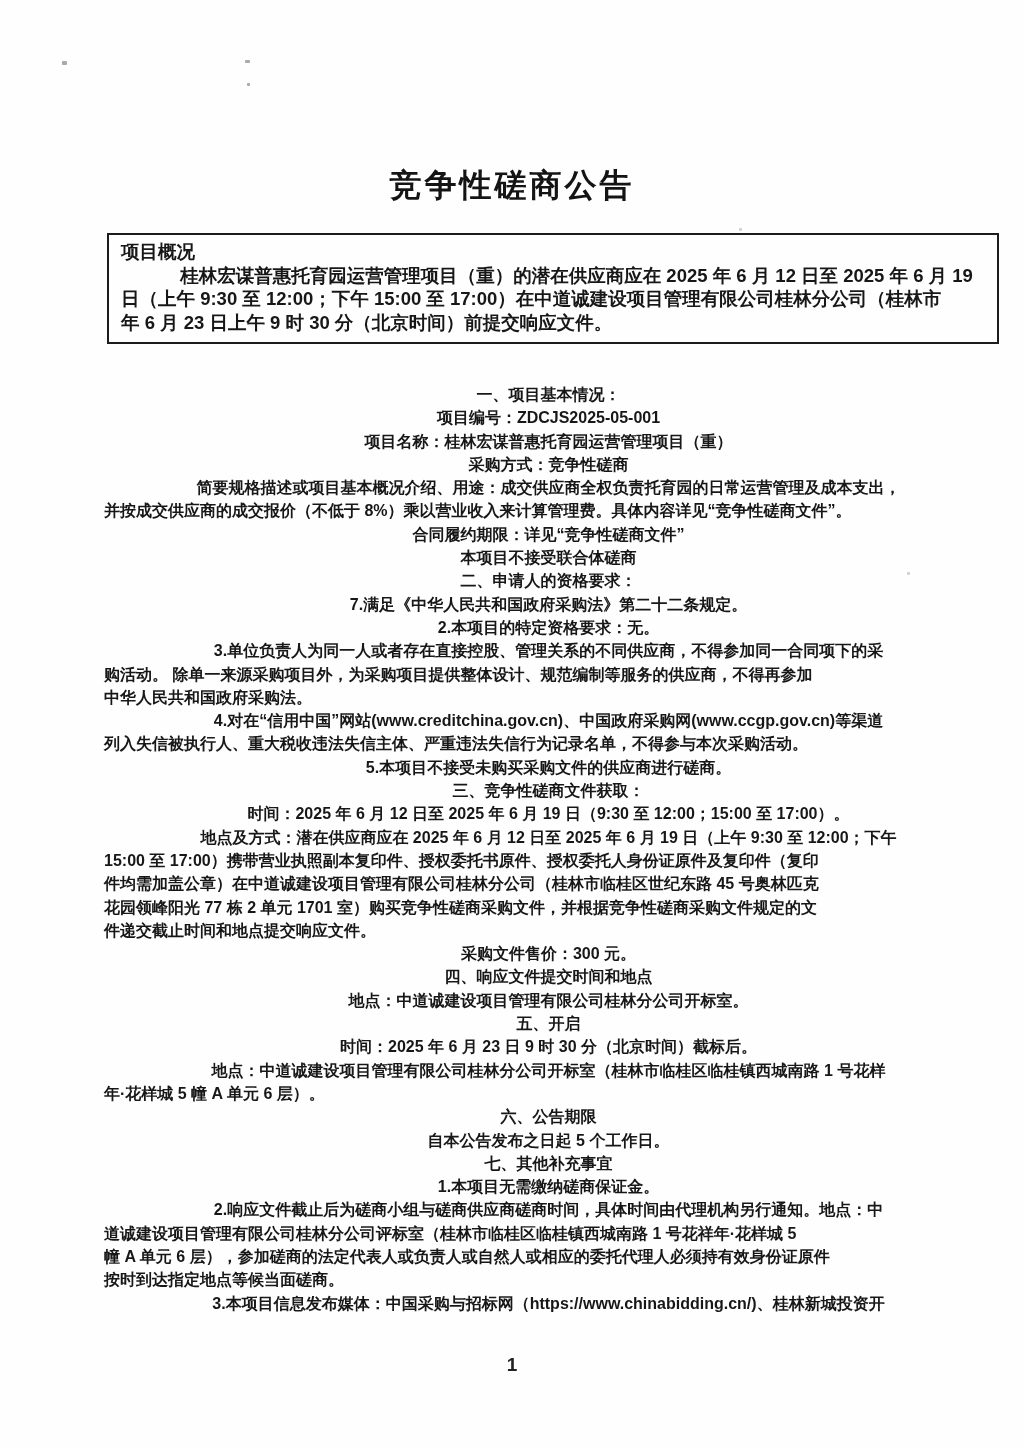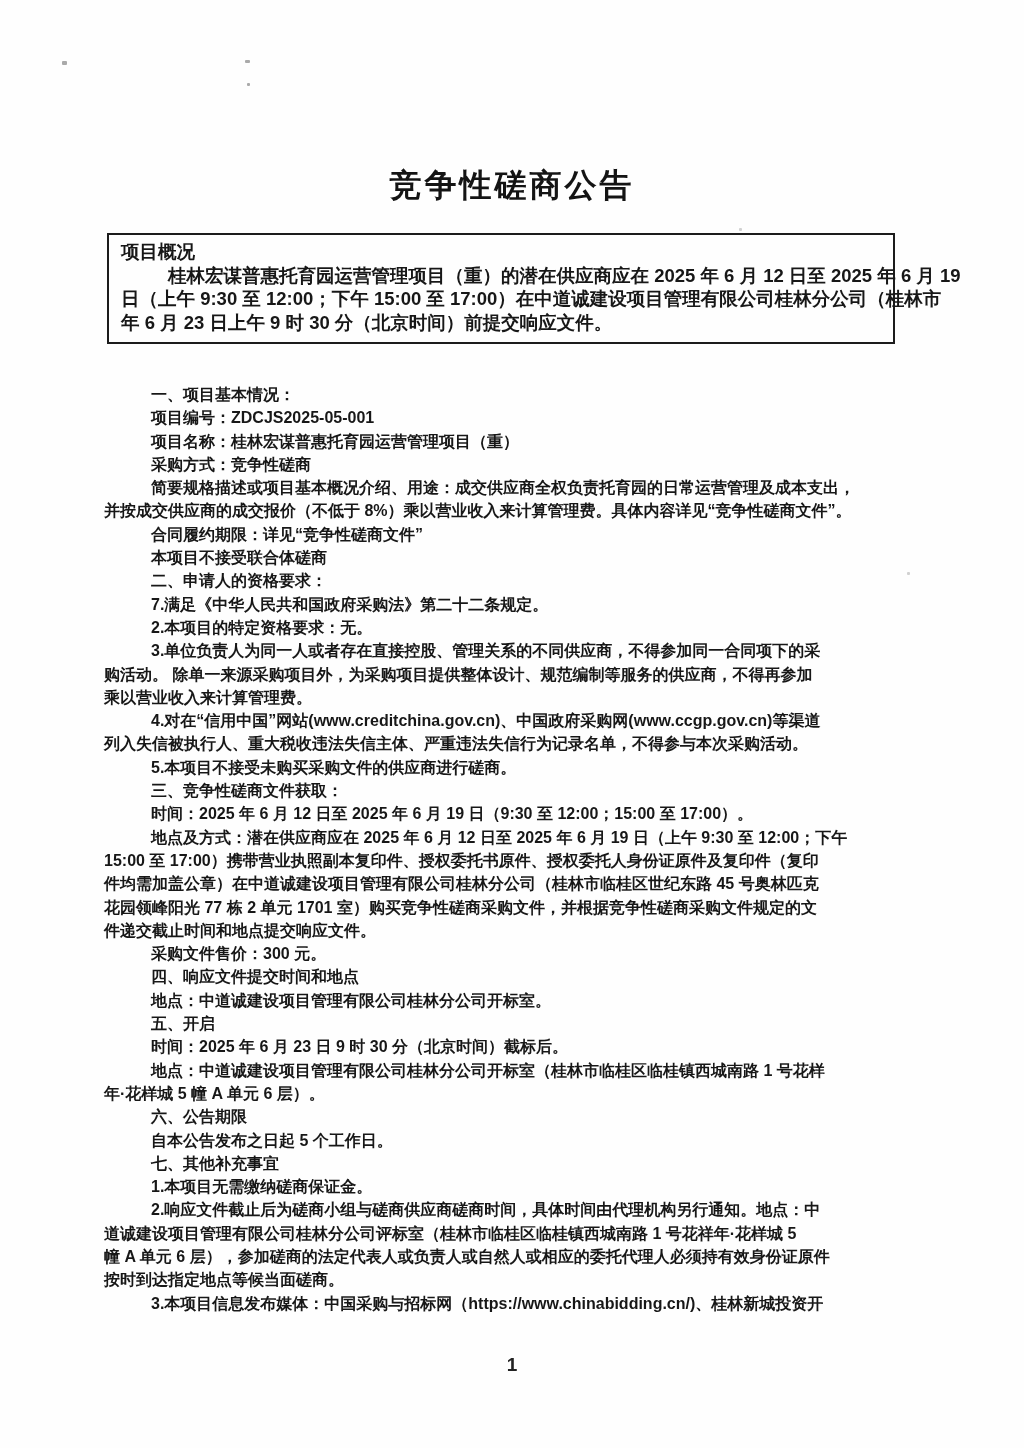--- a/index.html
+++ b/index.html
@@ -22,34 +22,34 @@
     text-align: center;
     font-size: 32px;
     letter-spacing: 3px;
     font-weight: bold;
     color: #141414;
   }
   .overview-box {
     position: absolute;
     left: 107px;
     top: 233px;
-    width: 788px;
+    width: 892px;
     border: 2px solid #1c1c1c;
     padding: 5px 12px 8px 12px;
     background: #fefefe;
   }
   .overview-box .line,
   .body-text .line {
     font-size: 16px;
     line-height: 23.3px;
     white-space: nowrap;
     color: #171717;
   }
   .overview-box .line { font-size: 18.5px; line-height: 23.5px; }
-  .line.indent { padding-left: 47px; }
+  .line.indent { padding-left: 47px; text-align: center; }
   .body-text {
     position: absolute;
     left: 104px;
     top: 383px;
     width: 842px;
   }
   .page-number {
     position: absolute;
     top: 1354px;
     left: 0;
@@ -93,21 +93,21 @@
     <div class="line indent">采购方式：竞争性磋商</div>
     <div class="line indent">简要规格描述或项目基本概况介绍、用途：成交供应商全权负责托育园的日常运营管理及成本支出，</div>
     <div class="line">并按成交供应商的成交报价（不低于 8%）乘以营业收入来计算管理费。具体内容详见“竞争性磋商文件”。</div>
     <div class="line indent">合同履约期限：详见“竞争性磋商文件”</div>
     <div class="line indent">本项目不接受联合体磋商</div>
     <div class="line indent">二、申请人的资格要求：</div>
     <div class="line indent">7.满足《中华人民共和国政府采购法》第二十二条规定。</div>
     <div class="line indent">2.本项目的特定资格要求：无。</div>
     <div class="line indent">3.单位负责人为同一人或者存在直接控股、管理关系的不同供应商，不得参加同一合同项下的采</div>
     <div class="line">购活动。 除单一来源采购项目外，为采购项目提供整体设计、规范编制等服务的供应商，不得再参加</div>
-    <div class="line">乘以营业收入来计算管理费。</div>
+    <div class="line">中华人民共和国政府采购法。</div>
     <div class="line indent">4.对在“信用中国”网站(www.creditchina.gov.cn)、中国政府采购网(www.ccgp.gov.cn)等渠道</div>
     <div class="line">列入失信被执行人、重大税收违法失信主体、严重违法失信行为记录名单，不得参与本次采购活动。</div>
     <div class="line indent">5.本项目不接受未购买采购文件的供应商进行磋商。</div>
     <div class="line indent">三、竞争性磋商文件获取：</div>
     <div class="line indent">时间：2025 年 6 月 12 日至 2025 年 6 月 19 日（9:30 至 12:00；15:00 至 17:00）。</div>
     <div class="line indent">地点及方式：潜在供应商应在 2025 年 6 月 12 日至 2025 年 6 月 19 日（上午 9:30 至 12:00；下午</div>
     <div class="line">15:00 至 17:00）携带营业执照副本复印件、授权委托书原件、授权委托人身份证原件及复印件（复印</div>
     <div class="line">件均需加盖公章）在中道诚建设项目管理有限公司桂林分公司（桂林市临桂区世纪东路 45 号奥林匹克</div>
     <div class="line">花园领峰阳光 77 栋 2 单元 1701 室）购买竞争性磋商采购文件，并根据竞争性磋商采购文件规定的文</div>
     <div class="line">件递交截止时间和地点提交响应文件。</div>

